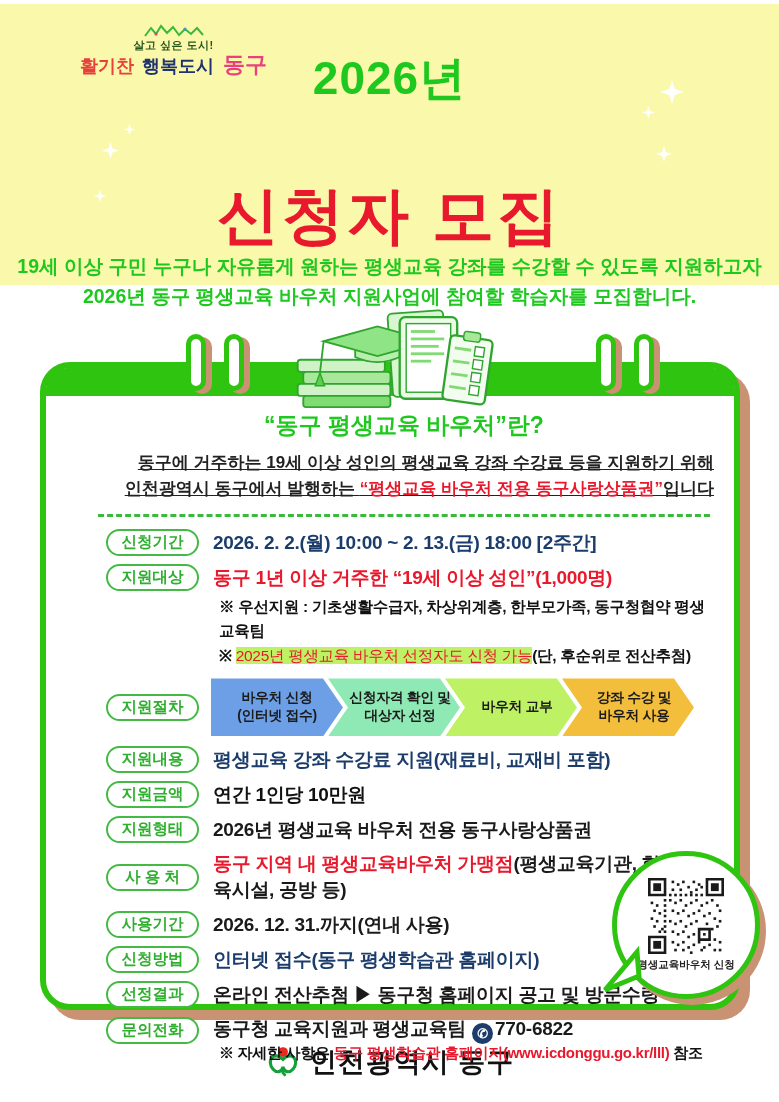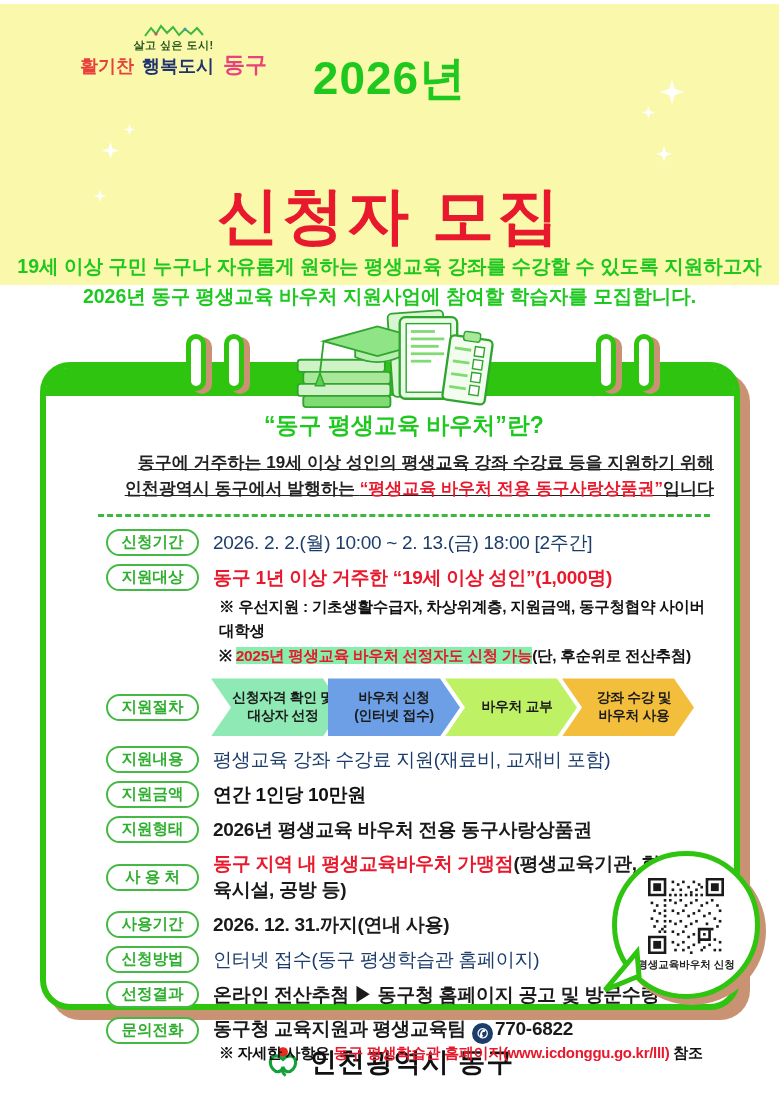--- a/index.html
+++ b/index.html
@@ -34,26 +34,26 @@
 
   .about-title { text-align:center; font-size:23px; font-weight:800; color:#1EC81E; margin-bottom:9px; }
   .about-desc { text-align:right; font-size:17px; font-weight:600; color:#222; line-height:1.5;text-decoration:underline; }
   .red-strong { color:#E8192C; font-weight:800; }
   .hr-dashed { border:none; border-top:3px dashed #3CB93C; margin:13px 4px 12px; }
 
   .row { display:flex; align-items:center; margin:8px 0 8px 12px; }
   .pill { flex:0 0 auto; width:93px; height:27px; display:flex; align-items:center; justify-content:center; background:#fff; border:2.5px solid #44BA44; border-radius:999px; color:#2FAF2F; font-weight:800; font-size:15.5px; }
   .val { margin-left:14px; font-size:19px; font-weight:600; color:#1a1a1a; letter-spacing:-0.3px; }
   .val .blk { font-weight:600; color:#1a1a1a; }
-  .navy-b { color:#1C3D6B; font-weight:400; }
+  .navy-b { color:#1C3D6B; font-weight:700; }
   .red-b  { color:#E8192C; font-weight:800; }
   .blk-b  { color:#111; font-weight:800; }
 
   .notes { margin:2px 0 4px 125px; font-size:15.5px; font-weight:600; color:#111; line-height:1.58; letter-spacing:-0.3px; }
-  .hl { background:#86efac; color:#E8192C; font-weight:700;margin-top:21px; }
+  .hl { background:#bef264; color:#E8192C; font-weight:400;margin-top:21px; }
 
   .steps { display:flex; align-items:center; margin-left:12px; }
   .step { width:132px; height:58px; display:flex; flex-direction:column; align-items:center; justify-content:center; font-size:13.8px; font-weight:800; color:#1b1b1b; line-height:1.35; text-align:center; margin-right:-15px; letter-spacing:-0.3px; }
   .step.first { clip-path:polygon(0 0, calc(100% - 20px) 0, 100% 50%, calc(100% - 20px) 100%, 0 100%); }
   .step.notch { clip-path:polygon(0 0, calc(100% - 20px) 0, 100% 50%, calc(100% - 20px) 100%, 0 100%, 20px 50%); padding-left:12px; }
 
   .phone-icon { display:inline-flex; align-items:center; justify-content:center; width:21px; height:21px; border-radius:50%; background:#1C3D6B; color:#fff; font-size:13px; vertical-align:-3px; margin:0 2px 0 6px; }
   .footnote { margin:-2px 0 0 125px; font-size:15px; font-weight:600; color:#111; letter-spacing:-0.3px; }
 
   
@@ -158,34 +158,34 @@
         <span class="pill">신청기간</span>
         <span class="val navy-b">2026. 2. 2.(월) 10:00 ~ 2. 13.(금) 18:00 [2주간]</span>
       </div>
 
       <div class="row" style="margin-bottom:4px;">
         <span class="pill">지원대상</span>
         <span class="val red-b">동구 1년 이상 거주한 “19세 이상 성인”(1,000명)</span>
       </div>
 
       <div class="notes">
-        <div>※ 우선지원 : 기초생활수급자, 차상위계층, 지원금액, 동구청협약 사이버대학생</div>
+        <div>※ 우선지원 : 기초생활수급자, 차상위계층, 한부모가족, 동구청협약 평생교육팀</div>
         <div><span>※ </span><span class="hl">2025년 평생교육 바우처 선정자도 신청 가능</span><span>(단, 후순위로 전산추첨)</span></div>
       </div>
 
       <div class="row" style="margin-top:10px; margin-bottom:10px;">
         <span class="pill">지원절차</span>
         <div class="steps">
+          <div class="step first" style="background: rgb(108, 159, 230);">
+            <span style="display: block;">바우처 신청</span>
+              <span style="display: block;">(인터넷 접수)</span>
+          </div>
           <div class="step notch" style="background: rgb(143, 233, 180);">
             <span style="display: block;">신청자격 확인 및</span>
               <span style="display: block;">대상자 선정</span>
-          </div>
-          <div class="step first" style="background: rgb(108, 159, 230);">
-            <span style="display: block;">바우처 신청</span>
-              <span style="display: block;">(인터넷 접수)</span>
           </div>
           <div class="step notch" style="background: #bef264;">
             <span style="display: block;">바우처 교부</span>
               <span style="display: block;"></span>
           </div>
           <div class="step notch" style="background: rgb(243, 190, 59);">
             <span style="display: block;">강좌 수강 및</span>
               <span style="display: block;">바우처 사용</span>
           </div>
         </div>

